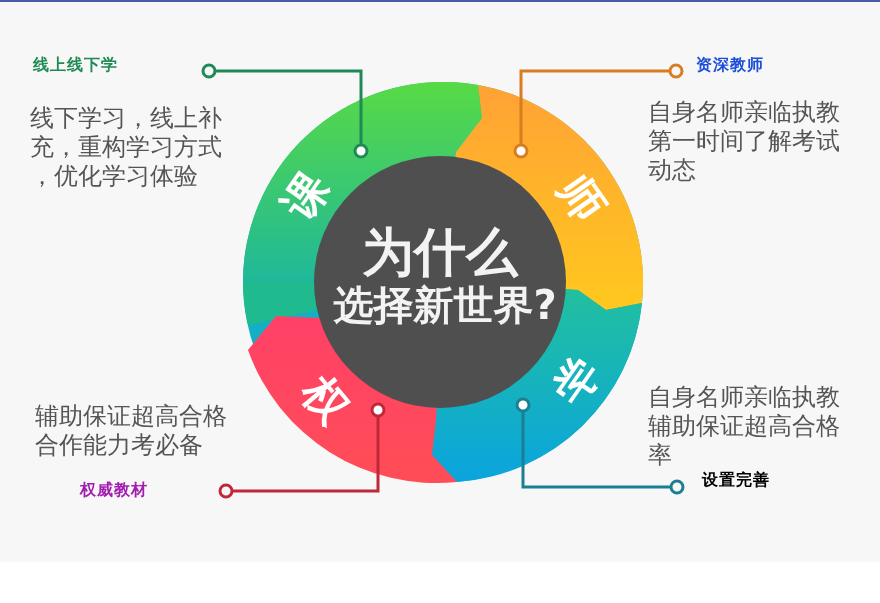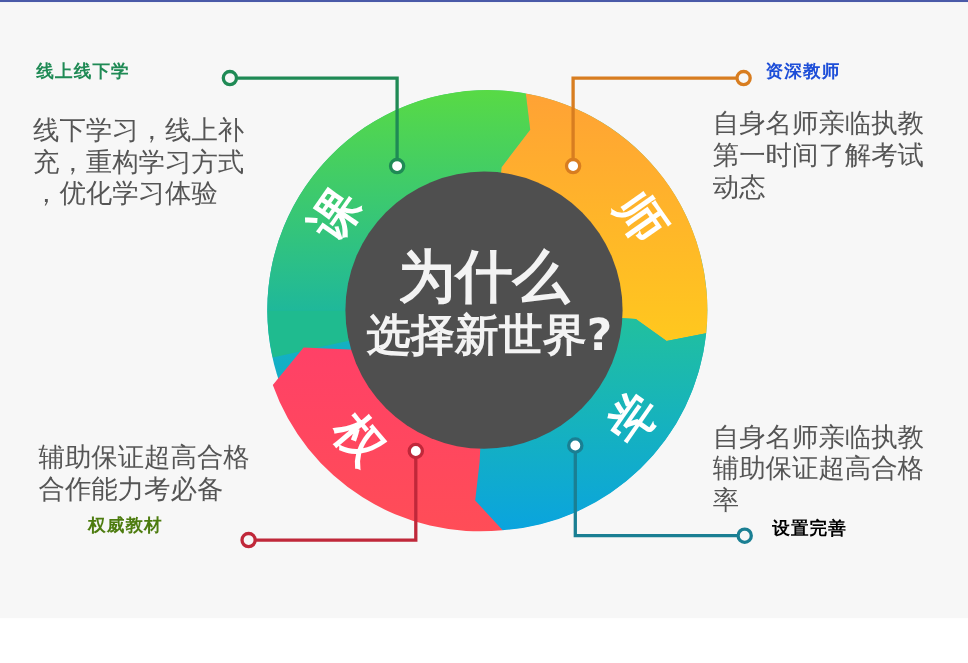--- a/index.html
+++ b/index.html
@@ -78,21 +78,21 @@
 <div class="ring-char" style="left:552px; top:168px; transform:rotate(55deg);">师</div>
 <div class="ring-char" style="left:546px; top:352px; transform:rotate(-55deg) scaleX(-1);">学</div>
 <div class="ring-char" style="left:296px; top:370px; transform:rotate(50deg);">权</div>
 
 <div class="center-text" style="left:340px; top:222px; width:200px; font-size:52px; line-height:60px;">为什么</div>
 <div class="center-text" style="left:330px; top:284px; width:230px; font-size:40px; line-height:42px;">选择新世界?</div>
 
 <div class="title" style="left:33px; top:55px; color:#1f8a55;">线上线下学</div>
 <div class="title" style="left:696px; top:55px; color:#1d4ed8;">资深教师</div>
 <div class="title" style="left:702px; top:470px; color:#000000;">设置完善</div>
-<div class="title" style="left:80px; top:468px; color:#4d7c0f;">权威教材</div>
+<div class="title" style="left:80px; top:480px; color:#a21caf;">权威教材</div>
 
 <div class="desc" style="left:30px; top:104px; width:220px;">线下学习，线上补
 充，重构学习方式
 ，优化学习体验</div>
 <div class="desc" style="left:648px; top:98px; width:220px;">自身名师亲临执教
 第一时间了解考试
 动态</div>
 <div class="desc" style="left:648px; top:383px; width:220px;">自身名师亲临执教
 辅助保证超高合格
 率</div>

